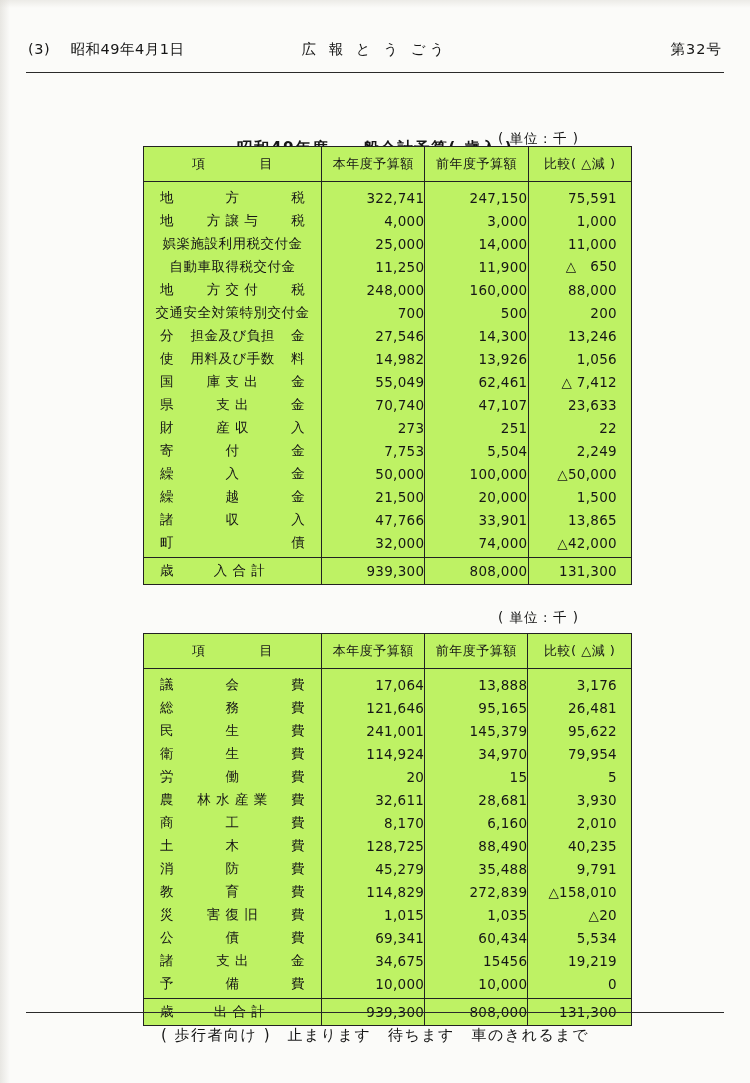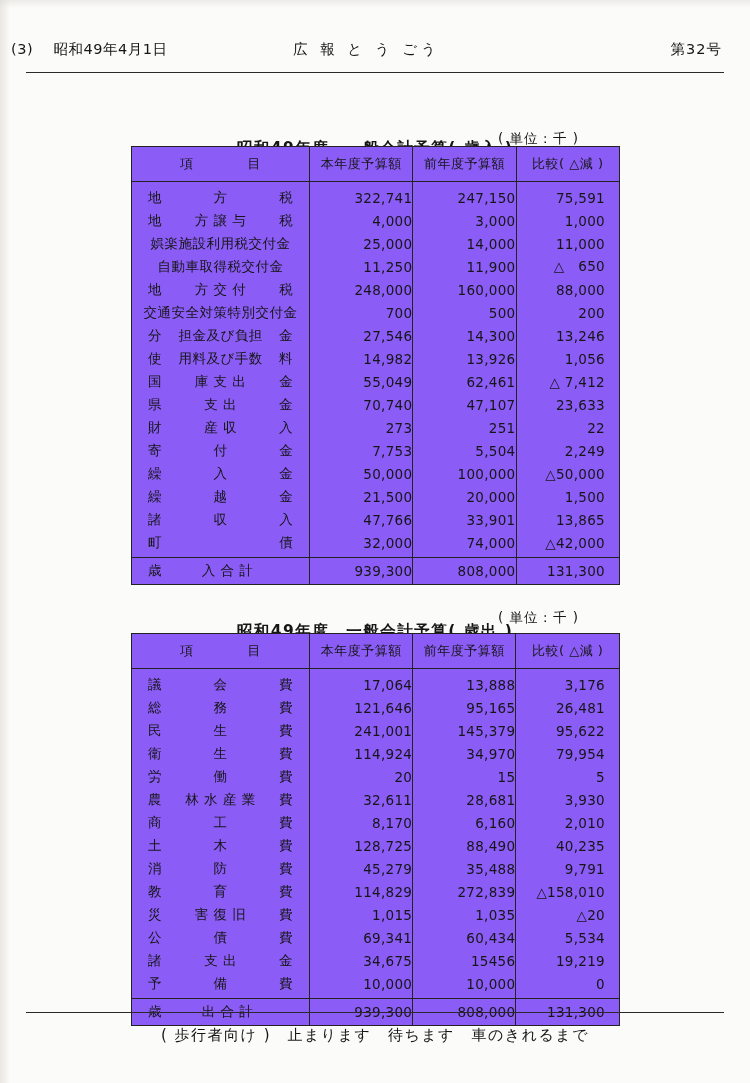--- a/index.html
+++ b/index.html
@@ -18,21 +18,21 @@
   .page {
     position: absolute;
     inset: 0;
     background: #fbfbf9;
   }
 
   
   .header {
     position: absolute;
     top: 40px;
-    left: 11px;
+    left: 28px;
     right: 28px;
     height: 28px;
     font-size: 14.5px;
     letter-spacing: 0.5px;
   }
   .header .left {
     position: absolute;
     left: 0;
     top: 0;
     white-space: nowrap;
@@ -76,25 +76,25 @@
   .unit-line {
     position: absolute;
     right: 171px;
     font-size: 13.5px;
     letter-spacing: 1px;
   }
 
   
   .budget-table {
     position: absolute;
-    left: 131px;
+    left: 143px;
     width: 489px;
     border-collapse: collapse;
     font-size: 13px;
-    background: #8b5cf6;
+    background: #bef264;
   }
   .budget-table td, .budget-table th {
     border: 1px solid #222;
     padding: 0;
     font-weight: normal;
   }
   .budget-table thead th {
     height: 34px;
     font-size: 13px;
     letter-spacing: 0.5px;
@@ -397,21 +397,20 @@
               <span></span>
             </div>
           </td>
           <td class="cell-num">939,300</td>
           <td class="cell-num">808,000</td>
           <td class="cell-num center-ish">131,300</td>
         </tr>
       </tbody>
   </table>
 
-  <div class="section-title" style="top:581px;">昭和49年度　一般会計予算( 歳出 )</div>
   <div class="unit-line" style="top:609px;">( 単位：千 )</div>
 
   <table class="budget-table table-outer-bottom" style="top:633px;">
     <thead>
       <tr>
         <th class="col-item">項　　　　目</th>
         <th class="col-num">本年度予算額</th>
         <th class="col-num">前年度予算額</th>
         <th class="col-num">比較( △減 )</th>
       </tr>

